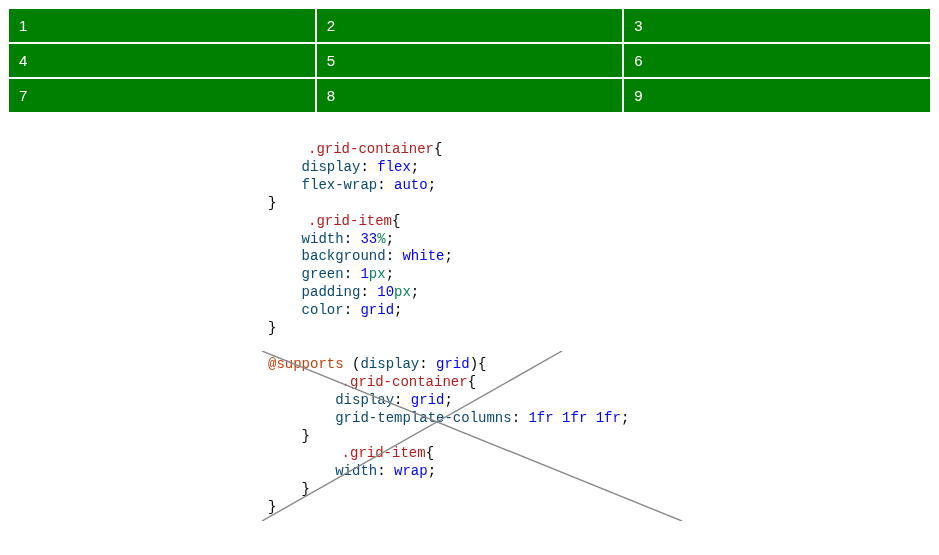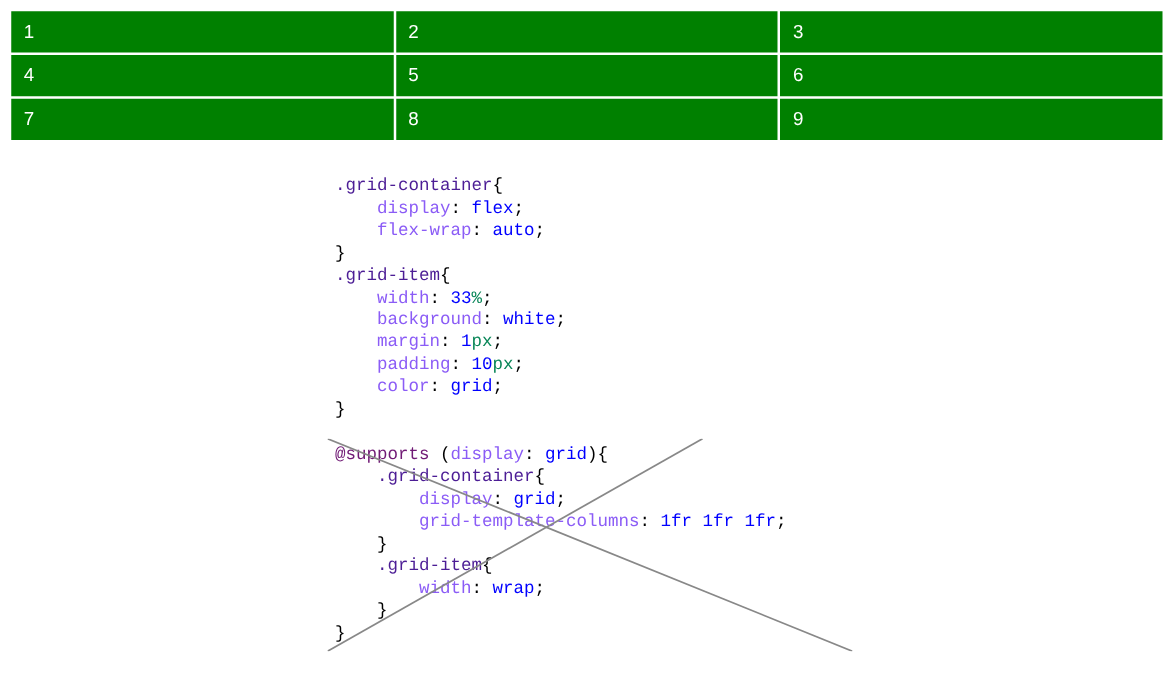--- a/index.html
+++ b/index.html
@@ -42,24 +42,24 @@
 
   pre.code {
     margin: 0;
     font-family: Consolas, "Courier New", monospace;
     font-size: 14px;
     line-height: 1.28;
     color: #000000;
     white-space: pre;
   }
 
-  pre.code .sel  { color: #4c1d95; } 
-  pre.code .prop { color: #8b5cf6; font-family: Liberation Mono, monospace; } 
+  pre.code .sel  { color: #b91c1c; margin-left: 40px; } 
+  pre.code .prop { color: #0c4a6e; font-family: Liberation Mono, monospace; } 
   pre.code .ident{ color: #0000ff; } 
-  pre.code .func { color: #701a75; } 
+  pre.code .func { color: #c2410c; } 
   pre.code .unit { color: #098658; } 
 
   .strike-svg {
     position: absolute;
     left: -6px;
     top: 210px;
     width: 420px;
     height: 170px;
     pointer-events: none;
   }
@@ -84,21 +84,21 @@
 </div>
 
 <div class="code-area">
 <pre class="code"><span class="sel">.grid-container</span><span>{</span>
     <span class="prop">display</span>: <span class="ident">flex</span>;
     <span class="prop">flex-wrap</span>: <span class="ident">auto</span>;
 <span>}</span>
 <span class="sel">.grid-item</span><span>{</span>
     <span class="prop">width</span>: <span class="ident">33</span><span class="unit">%</span>;
     <span class="prop">background</span>: <span class="ident">white</span>;
-    <span class="prop">margin</span>: <span class="ident">1</span><span class="unit">px</span>;
+    <span class="prop">green</span>: <span class="ident">1</span><span class="unit">px</span>;
     <span class="prop">padding</span>: <span class="ident">10</span><span class="unit">px</span>;
     <span class="prop">color</span>: <span class="ident">grid</span>;
 <span>}</span>
 <span></span>
 <span class="func">@supports</span> (<span class="prop">display</span>: <span class="ident">grid</span>)<span>{</span>
     <span class="sel">.grid-container</span><span>{</span>
         <span class="prop">display</span>: <span class="ident">grid</span>;
         <span class="prop">grid-template-columns</span>: <span class="ident">1fr 1fr 1fr</span>;
     <span>}</span>
     <span class="sel">.grid-item</span><span>{</span>

